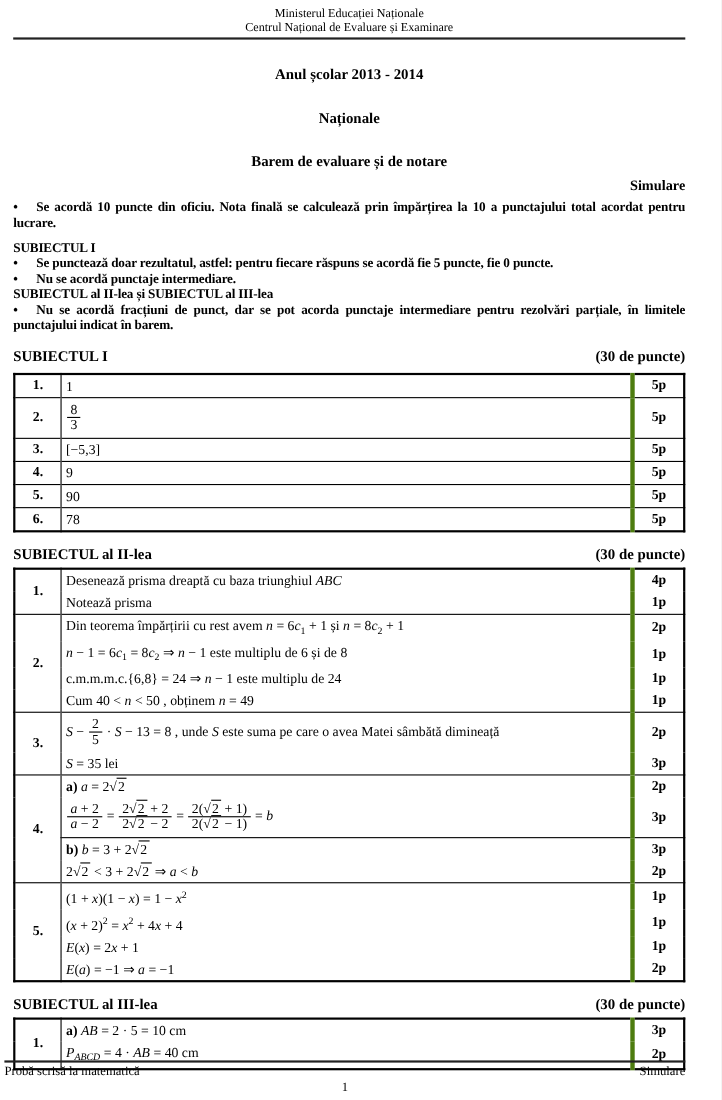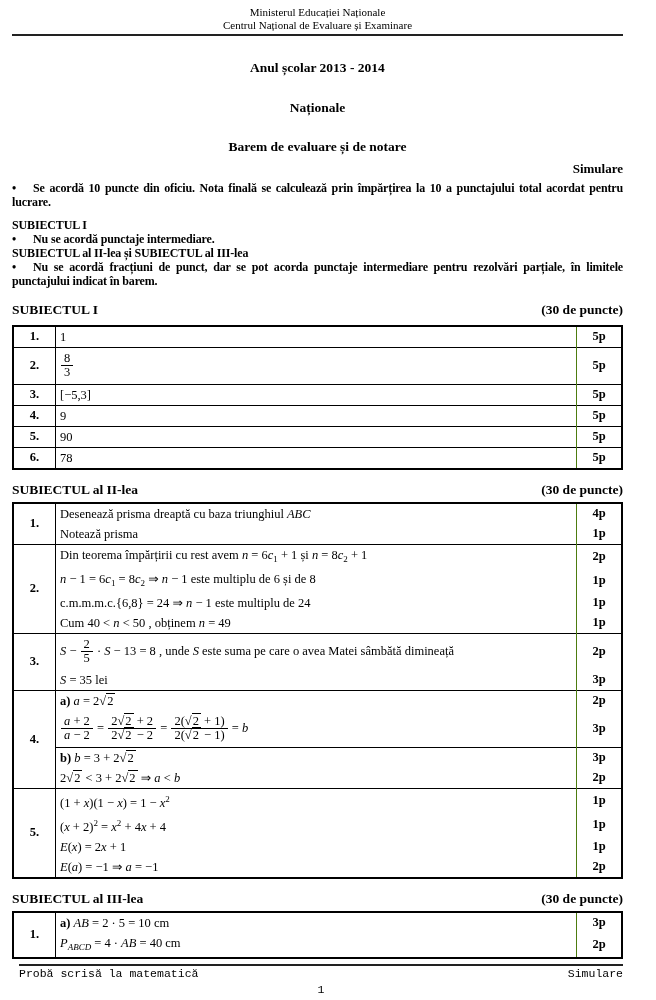--- a/index.html
+++ b/index.html
@@ -27,36 +27,36 @@
   
   .sec-head { display:flex; justify-content:space-between; font-weight:bold;
               font-size:13.5px; margin-top:14px; margin-bottom:7px; }
   .sec-head.tight { margin-top:12px; margin-bottom:4px; }
   
   table.barem { width:100%; border-collapse:collapse; border:2px solid #000;
                 font-size:12.5px; table-layout:fixed; }
   table.barem td { padding:2px 4px; vertical-align:middle; }
   td.num { width:33px; text-align:center; font-weight:bold; border-right:1px solid #000;
            vertical-align:top; padding-top:3px; }
-  td.pts { width:36px; text-align:center; font-weight:bold; border-left:1px solid #4d7c0f; }
+  td.pts { width:36px; text-align:center; font-weight:bold; border-left:4px solid #4d7c0f; }
   td.content { padding-left:8px; line-height:16px; }
   td.bt { border-top:1px solid #000; }
   
   i { font-family:"Liberation Serif", serif; }
   sub, sup { font-size:9px; font-style:normal; }
   sub { vertical-align:-3px; }
   sup { vertical-align:5px; }
   .frac { display:inline-block; vertical-align:middle; text-align:center; line-height:1.08;
           margin:2px 1px; }
   .frac .fnum { display:block; border-bottom:1px solid #000; padding:0 3px; }
   .frac .fden { display:block; padding:0 3px; }
   .sqrt { white-space:nowrap; }
   .sqrt .rad { border-top:1px solid #000; padding:0 2px 0 1px; }
   
-  .footer { position:absolute; left:19px; right:33px; top:964px;font-family:Liberation Mono, monospace; }
+  .footer { position:absolute; left:4px; right:33px; top:964px; }
   .footer-rule { border-top:2px solid #222; }
   .footer-row { display:flex; justify-content:space-between; font-size:11.5px;
                 line-height:14px; padding-top:1px; }
   .page-num { text-align:center; font-size:11.5px; margin-top:2px; }
 </style>
 </head>
 <body>
 
 <div class="page">
 
@@ -69,20 +69,21 @@
   <div class="title-block">
     <div class="doc-sub">Anul școlar 2013 - 2014</div>
     <div class="doc-sub">Naționale</div>
     <div class="doc-sub">Barem de evaluare și de notare</div>
   </div>
   <div class="simulare">Simulare</div>
 
   <div class="instructions">
       <div class="instr-bullet"><span class="blt">•</span>Se acordă 10 puncte din oficiu. Nota finală se calculează prin împărțirea la 10 a punctajului total acordat pentru lucrare.</div>
       <div class="instr-heading">SUBIECTUL I</div>
+      <div class="instr-bullet"><span class="blt">•</span>Se punctează doar rezultatul, astfel: pentru fiecare răspuns se acordă fie 5 puncte, fie 0 puncte.</div>
       <div class="instr-bullet"><span class="blt">•</span>Nu se acordă punctaje intermediare.</div>
       <div class="instr-heading">SUBIECTUL al II-lea și SUBIECTUL al III-lea</div>
       <div class="instr-bullet"><span class="blt">•</span>Nu se acordă fracțiuni de punct, dar se pot acorda punctaje intermediare pentru rezolvări parțiale, în limitele punctajului indicat în barem.</div>
     </div>
 
   <div id="sections">
       <div class="sec-head">
         <span>SUBIECTUL I</span>
         <span>(30 de puncte)</span>
       </div>

